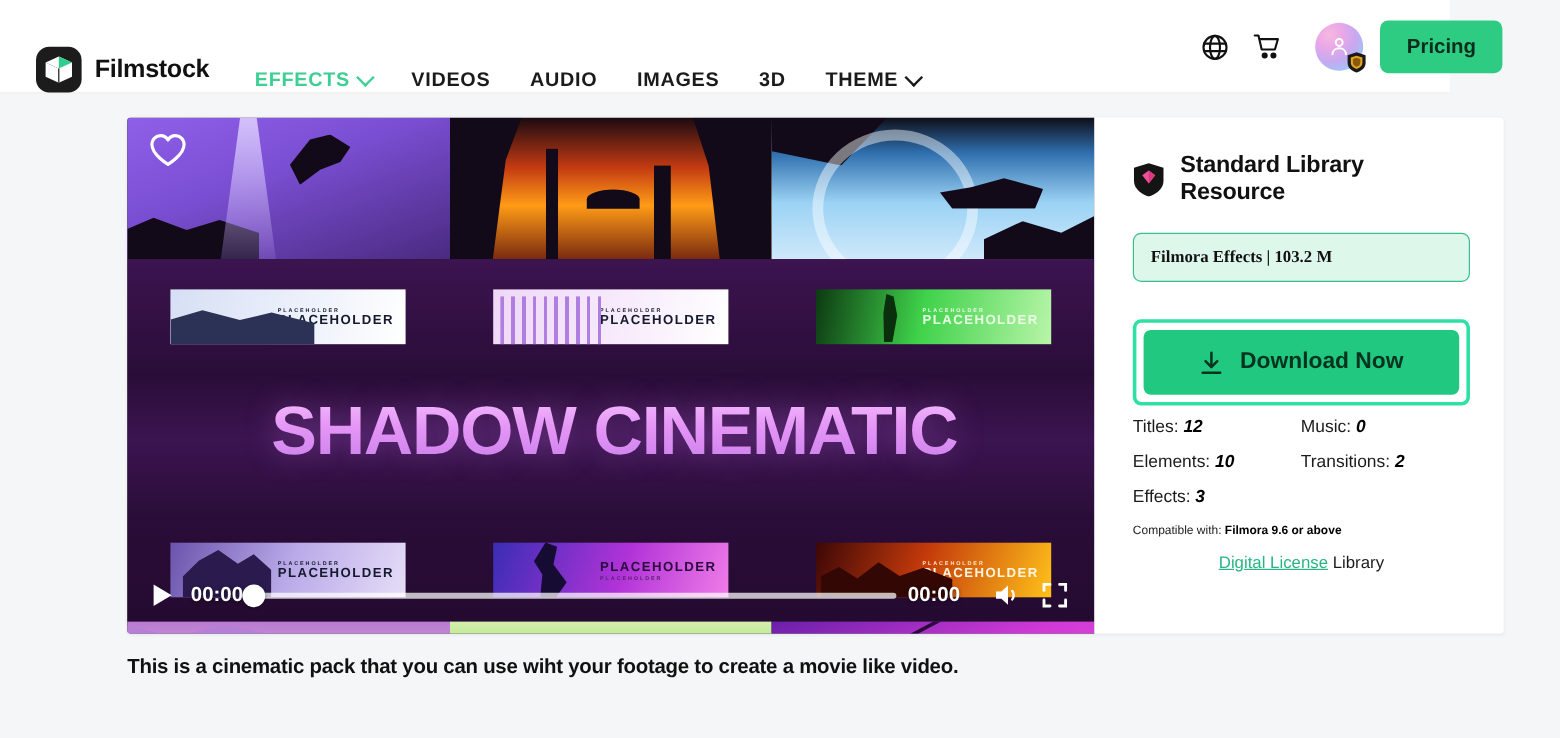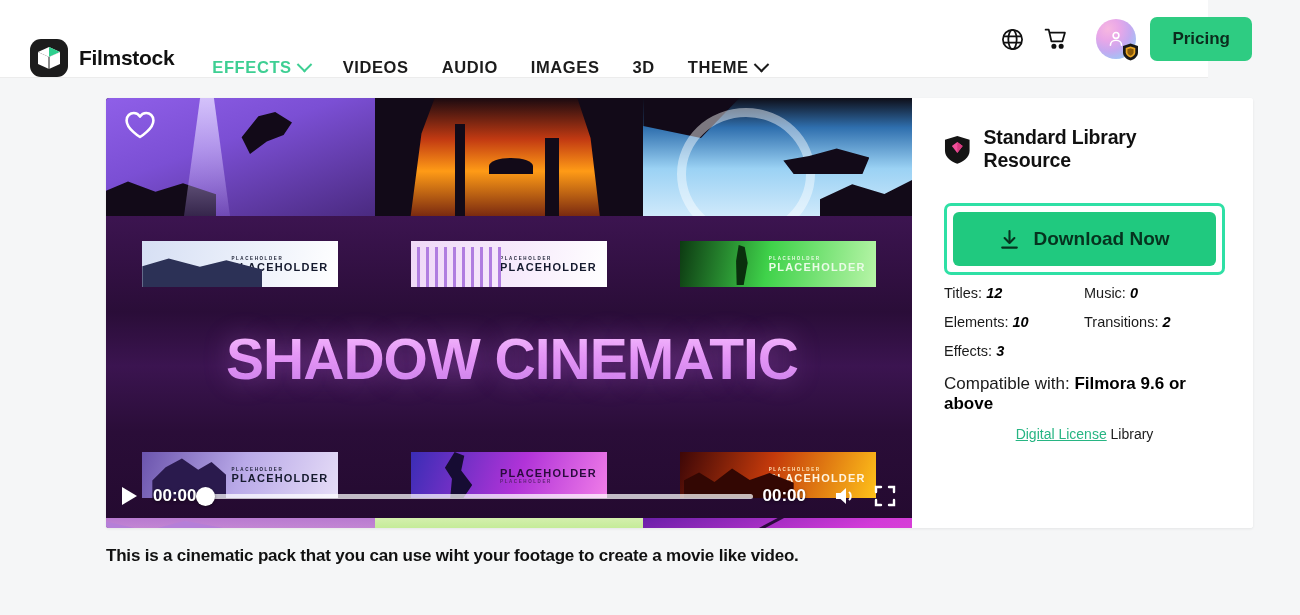--- a/index.html
+++ b/index.html
@@ -132,21 +132,21 @@
   .r5 { top: 420px; height: 100px; }
   .c5a { background: linear-gradient(180deg,#b87ad0 0%,#f0b9e2 55%,#f8d5ec 100%); }
   .c5b { background: linear-gradient(180deg,#d4efae 0%,#8fe04e 45%,#2a9b22 100%); }
   .c5c { background: linear-gradient(160deg,#6a1fa8 0%,#d23ad8 45%,#f05ad0 100%); }
 
   .silhouette { position: absolute; background: #120a18; }
 
   
   .controls {
     position: absolute; left: 0; right: 0; bottom: 32px; height: 40px;
-    display: flex; align-items: center; padding: 0 16px; z-index: 8;
+    display: flex; align-items: center; padding: 0 22px; z-index: 8;
   }
   .play-tri {
     width: 0; height: 0; cursor: pointer;
     border-left: 15px solid #fff; border-top: 9px solid transparent; border-bottom: 9px solid transparent;
   }
   .time {
     color: #fff; font-size: 17px; font-weight: bold;
     margin-left: 16px; text-shadow: 0 1px 3px rgba(0,0,0,.5);
   }
   .scrub { position: relative; flex: 1; height: 20px; margin: 0 10px 0 0; display: flex; align-items: center; cursor: pointer; }
@@ -179,21 +179,21 @@
     width: 100%; height: 54px; border: none; border-radius: 6px;
     background: #20c97f; color: #06331f;
     font-size: 19px; font-weight: bold; cursor: pointer;
     display: flex; align-items: center; justify-content: center; gap: 13px;
   }
 
   .includes-title { margin-top: 14px; font-size: 14.5px; font-weight: bold; color: #121212; }
   .specs { margin-top: 10px; display: grid; grid-template-columns: 140px 1fr; row-gap: 13px; }
   .spec { font-size: 14.5px; color: #1b1b1b; }
   .spec b { font-weight: bold; color: #000; font-style: italic; }
-  .compat { margin-top: 15px; font-size: 17px; color: #1b1b1b; }
+  .compat { margin-top: 15px; font-size: 10px; color: #1b1b1b; }
   .compat b { color: #000; }
   .license { margin-top: 12px; text-align: center; font-size: 14px; color: #1b1b1b; }
   .license a { color: #27b583; text-decoration: underline; cursor: pointer; }
 
   .desc {
     position: absolute; left: 106px; top: 468px;
     font-size: 17px; font-weight: bold; color: #111; letter-spacing: -0.2px;
   }
 </style>
 </head>
@@ -412,20 +412,21 @@
 
       <div class="res-head">
         <svg width="27" height="29" viewBox="0 0 27 29">
           <path d="M13.5 0.8 26 4.6v11.2c0 7.1-7.2 11.6-12.5 13.1C8.2 27.4 1 22.9 1 15.8V4.6z" fill="#141414"></path>
           <polygon points="13.5,7 19,11 13.5,18 8,11" fill="#f0509a"></polygon>
           <polygon points="13.5,7 19,11 13.5,18" fill="#d8397f"></polygon>
         </svg>
         <span class="res-title">Standard Library Resource</span>
       </div>
 
+      <div class="tag">Filmora Effects | 103.2 M</div>
 
       <div class="dl-ring">
         <button class="dl-btn">
           <svg width="21" height="21" viewBox="0 0 21 21" fill="none" stroke="#06331f" stroke-width="2.1" stroke-linecap="round" stroke-linejoin="round">
             <path d="M10.5 2v11"></path>
               <path d="M5.6 9l4.9 4.9L15.4 9"></path>
               <path d="M3.2 18.6h14.6"></path>
           </svg>
           <span>Download Now</span>
         </button>

